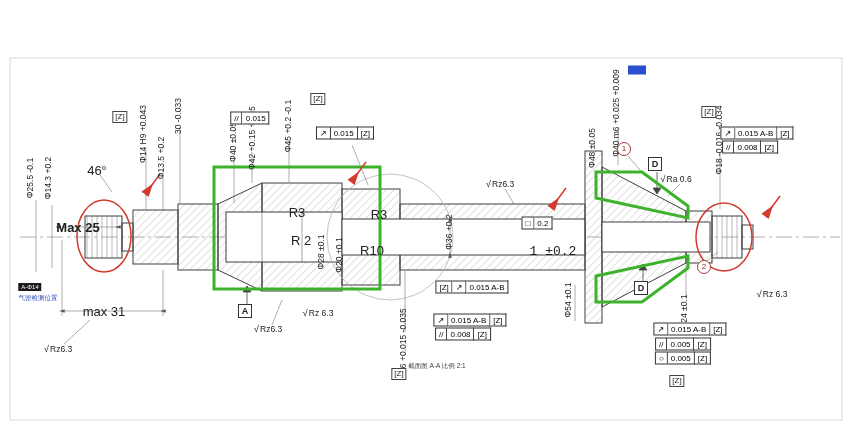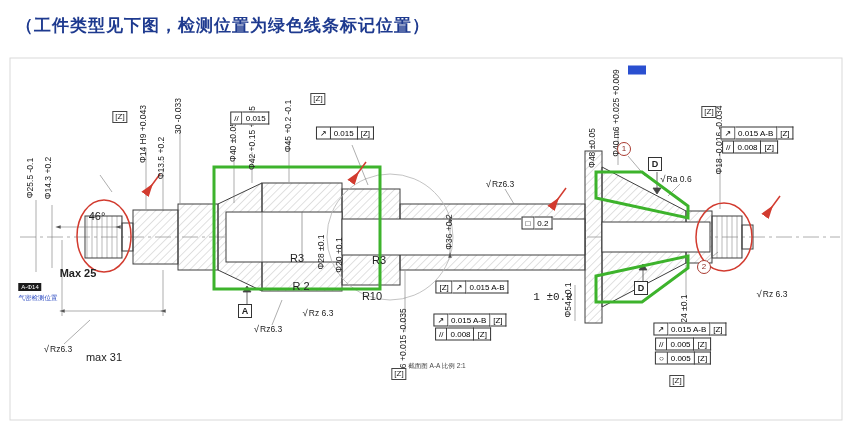--- a/index.html
+++ b/index.html
@@ -7,40 +7,39 @@
         font-family:"Liberation Sans",sans-serif;}
   #header-note{position:absolute;left:16px;top:14px;font-size:17px;font-weight:bold;
         color:#1e3a8f;letter-spacing:1px;font-family:"Liberation Serif","DejaVu Serif",serif;}
   #drawing-wrap{position:absolute;left:0;top:0;width:850px;height:431px;}
   #cad-svg{position:absolute;left:0;top:0;}
   #label-layer{position:absolute;left:0;top:0;width:850px;height:431px;z-index:3;pointer-events:none;}
   .lbl{position:absolute;font-size:8.5px;color:#222;white-space:nowrap;
        transform:translate(-50%,-50%);line-height:1;}
   .lbl.v{transform:translate(-50%,-50%) rotate(-90deg);}
   .lbl.tiny{font-size:6.5px;color:#444;}
-  .lbl.small{font-size:11px;margin-top:46px;}
+  .lbl.small{font-size:13px;}
   .lbl.fin::before{content:"√";margin-right:1px;font-size:9.5px;color:#222;}
   .lbl.zb{border:1px solid #444;padding:1px 2px;background:#fff;font-size:8px;}
   .lbl.datum{border:1.3px solid #333;width:12px;height:12px;line-height:12px;text-align:center;
        font-weight:bold;font-size:9px;background:#fff;padding:0;}
   .lbl.circ{border:1px solid #a93a30;color:#8c2b24;width:12px;height:12px;border-radius:50%;
        line-height:12px;text-align:center;font-size:8px;background:#fff;padding:0;}
   .lbl.chip-dark{background:#1b1b1b;color:#fff;font-size:6px;padding:1px 3px;}
   .lbl.chip-blue{background:#2a4fd0;color:#fff;font-size:6px;padding:1px 4px;min-width:10px;min-height:7px;}
   .lbl.tinyblue{font-size:6.5px;color:#2a49c0;}
   .frame{position:absolute;display:flex;transform:translate(-50%,-50%);background:#fff;
        font-size:8px;z-index:3;align-items:stretch;}
   .frame .c{border:1px solid #333;padding:0 3px;line-height:11px;height:11px;background:#fff;}
   .frame .c + .c{border-left:none;}
 </style>
 </head>
 <body>
 
 <div id="page">
-  <div id="header-note">（工件类型见下图，检测位置为绿色线条标记位置）</div>
 
   <div id="drawing-wrap">
     <svg id="cad-svg" width="850" height="431" viewBox="0 0 850 431">
       <defs>
         <pattern id="hatch" width="5.5" height="5.5" patternUnits="userSpaceOnUse" patternTransform="rotate(45)">
           <line x1="0" y1="0" x2="0" y2="5.5" stroke="#9a9a9a" stroke-width="0.6"></line>
         </pattern>
         <pattern id="thread" width="5" height="10" patternUnits="userSpaceOnUse">
           <line x1="2" y1="0" x2="2" y2="10" stroke="#8a8a8a" stroke-width="0.6"></line>
         </pattern>

